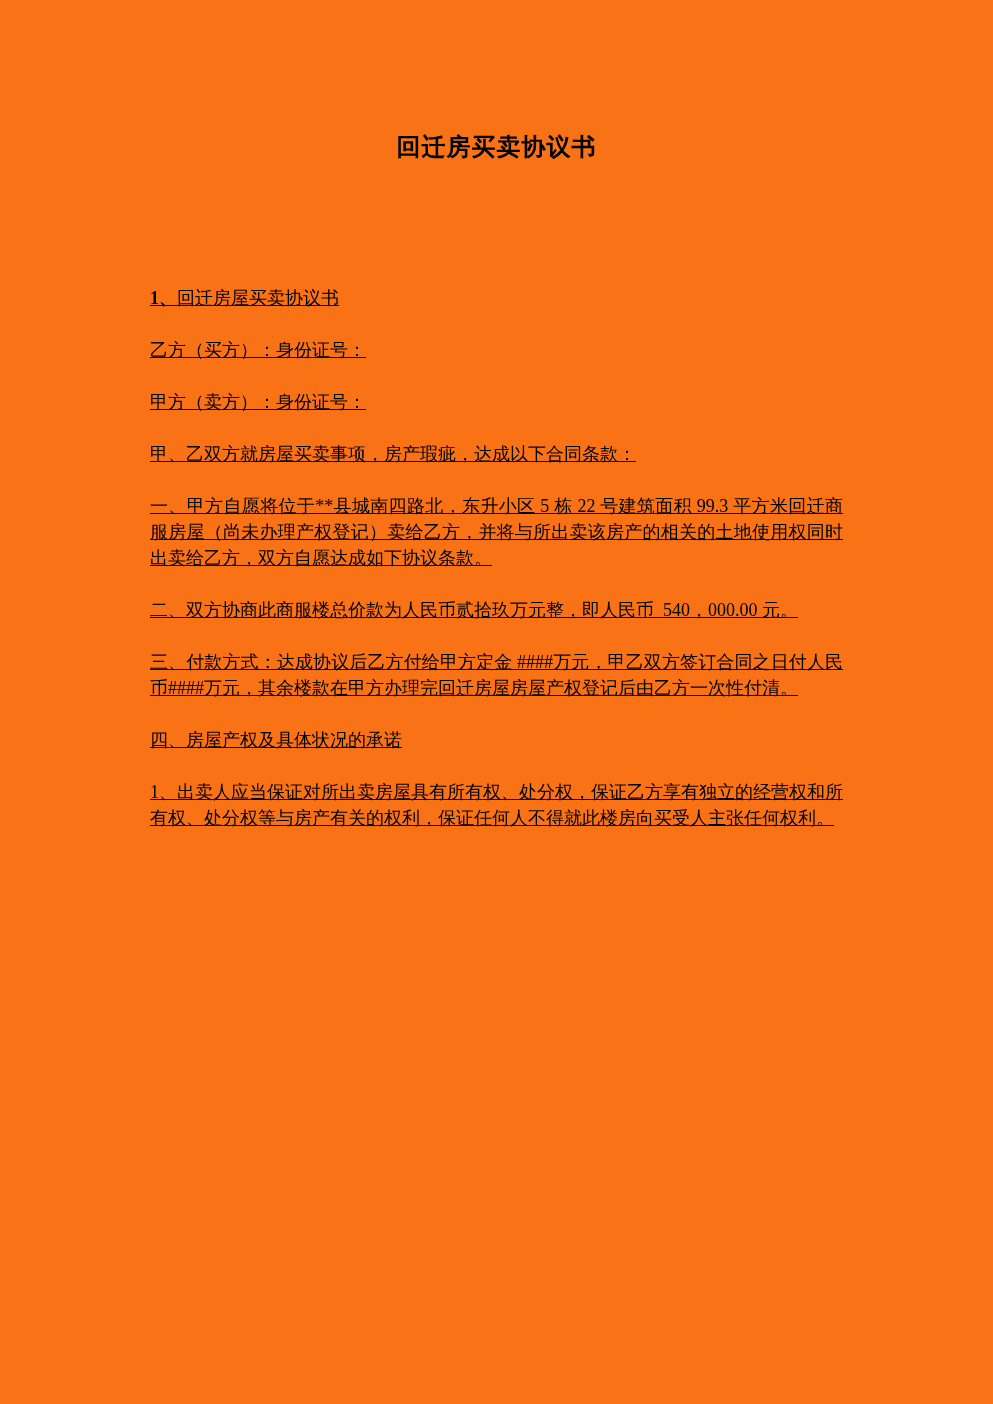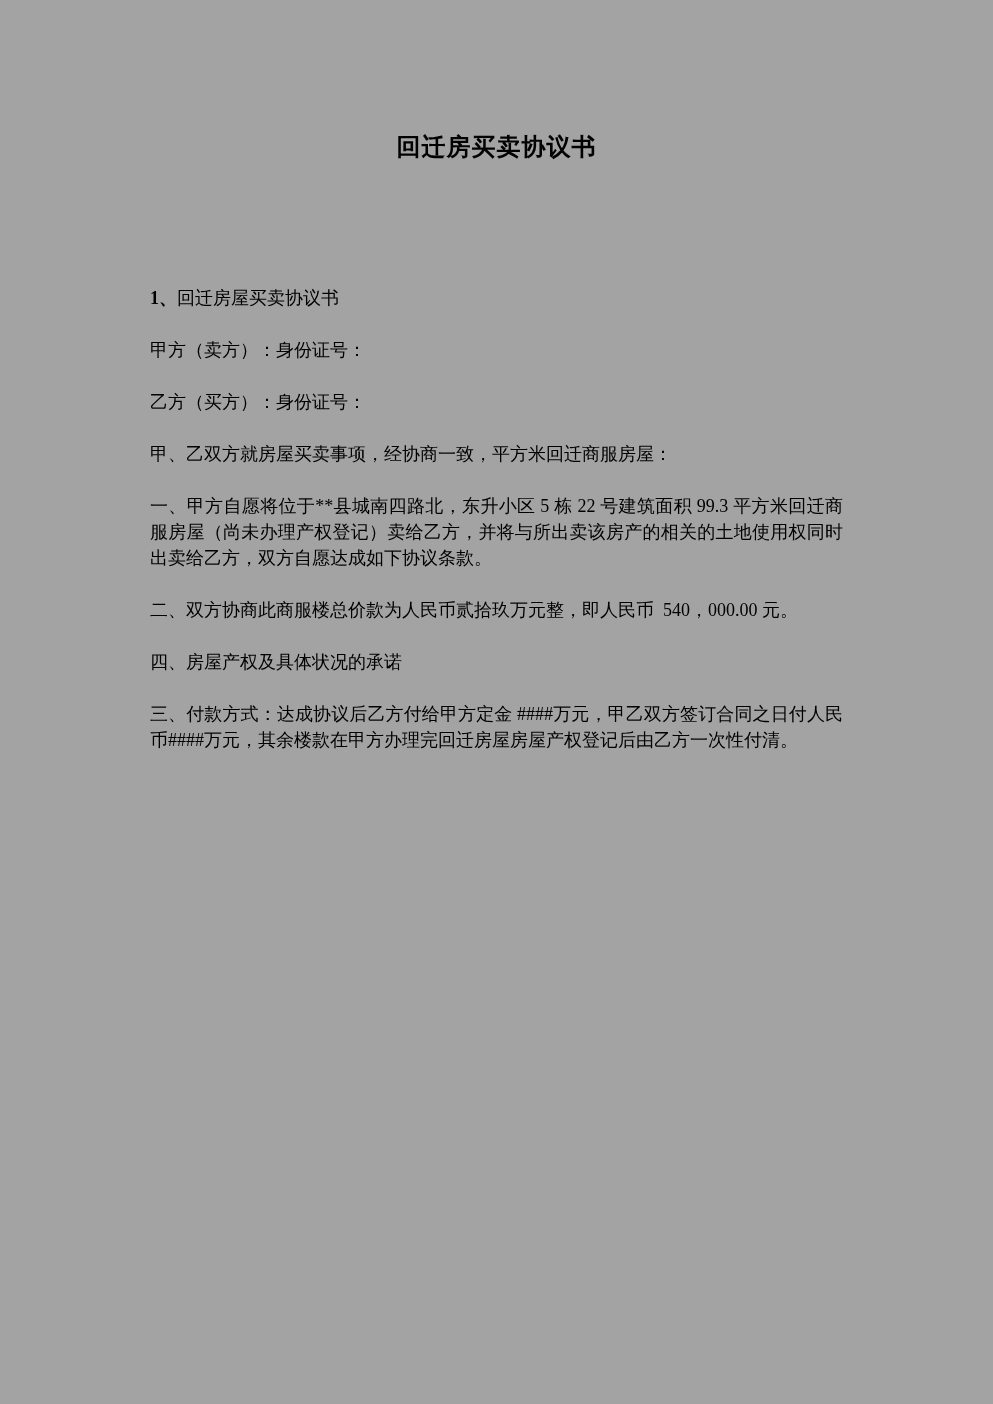--- a/index.html
+++ b/index.html
@@ -13,74 +13,76 @@
     position: relative;
     font-family: "Liberation Serif", "DejaVu Serif", serif;
     color: #000000;
     -webkit-font-smoothing: none;
   }
   .page {
     position: absolute;
     top: 0; left: 0;
     width: 993px;
     height: 1404px;
-    background: #a3a3a3;
+    background: #f97316;
     overflow: hidden;
   }
   .doc-title {
     padding-top: 134px;
     text-align: center;
     font-size: 24px;
     font-weight: bold;
     line-height: 26px;
     letter-spacing: 1px;
   }
   .content {
     padding: 0 150px;
   }
   .para {
     font-size: 18px;
     line-height: 26px;
     margin: 0 0 26px 0;
     text-align: justify;
     white-space: pre-wrap;
     word-break: break-all;
+    text-decoration: underline;
   }
   .para.first {
     margin-top: 125px;
   }
   .bold {
     font-weight: bold;
   }
 </style>
 </head>
 <body>
 
 <div class="page">
 
   <div class="doc-title">回迁房买卖协议书</div>
 
   <div class="content">
 
     <p class="para first"><span class="bold">1、</span><span>回迁房屋买卖协议书</span></p>
 
+    <p class="para">乙方（买方）：身份证号：</p>
+
     <p class="para">甲方（卖方）：身份证号：</p>
 
-    <p class="para">乙方（买方）：身份证号：</p>
-
-    <p class="para">甲、乙双方就房屋买卖事项，经协商一致，平方米回迁商服房屋：</p>
+    <p class="para">甲、乙双方就房屋买卖事项，房产瑕疵，达成以下合同条款：</p>
 
     <p class="para">一、甲方自愿将位于**县城南四路北，东升小区 5 栋 22 号建筑面积 99.3 平方米回迁商服房屋（尚未办理产权登记）卖给乙方，并将与所出卖该房产的相关的土地使用权同时出卖给乙方，双方自愿达成如下协议条款。</p>
 
     <p class="para">二、双方协商此商服楼总价款为人民币贰拾玖万元整，即人民币  540，000.00 元。</p>
 
+    <p class="para">三、付款方式：达成协议后乙方付给甲方定金 ####万元，甲乙双方签订合同之日付人民币####万元，其余楼款在甲方办理完回迁房屋房屋产权登记后由乙方一次性付清。</p>
+
     <p class="para">四、房屋产权及具体状况的承诺</p>
 
-    <p class="para">三、付款方式：达成协议后乙方付给甲方定金 ####万元，甲乙双方签订合同之日付人民币####万元，其余楼款在甲方办理完回迁房屋房屋产权登记后由乙方一次性付清。</p>
-
+    <p class="para">1、出卖人应当保证对所出卖房屋具有所有权、处分权，保证乙方享有独立的经营权和所有权、处分权等与房产有关的权利，保证任何人不得就此楼房向买受人主张任何权利。</p>
 
 
 
 
 
 
   </div>
 </div>
 
 </body></html>

